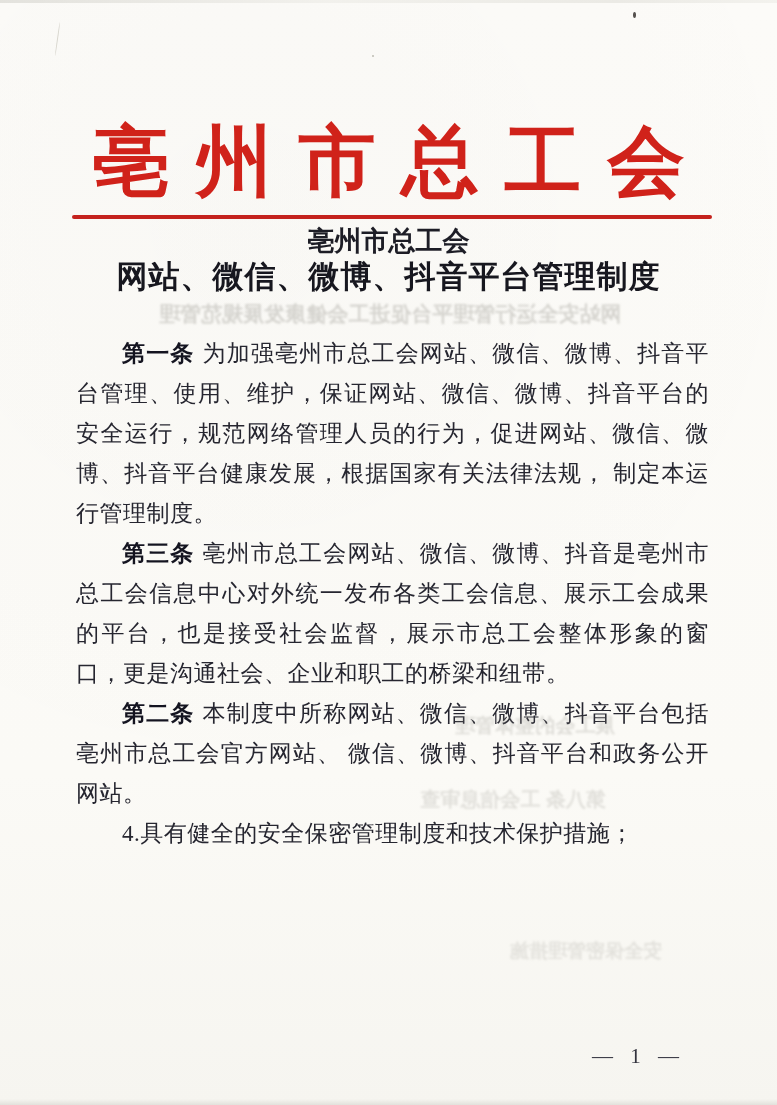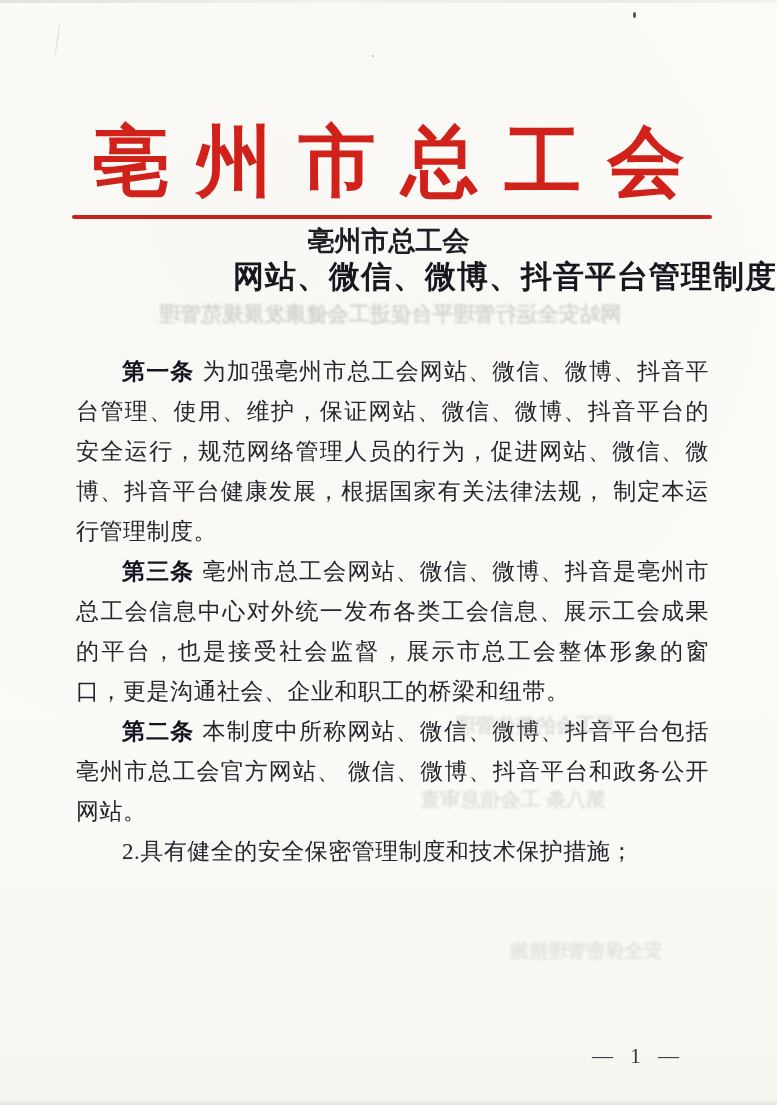--- a/index.html
+++ b/index.html
@@ -49,29 +49,29 @@
     border-radius: 2px;
   }
   .org-subtitle {
     position: absolute; top: 224px; left: 0; width: 777px;
     text-align: center; font-weight: 700; font-size: 27px; line-height: 34px;
     color: #1d1d26;
     font-family: "Liberation Sans", "DejaVu Sans", sans-serif;
   }
   .doc-title {
     position: absolute; top: 258px; left: 0; width: 777px;
-    text-align: right; font-weight: 700; font-size: 31px; line-height: 38px;
+    text-align: center; font-weight: 700; font-size: 31px; line-height: 38px;
     color: #17171f;
     font-family: "Liberation Sans", "DejaVu Sans", sans-serif;
     letter-spacing: 1px;
   }
 
   
   .body-text {
-    position: absolute; top: 352px; left: 76px; width: 633px;
+    position: absolute; top: 334px; left: 76px; width: 633px;
     font-size: 23px; line-height: 40px;
     text-align: justify;
     color: #262630;
     letter-spacing: .5px;
   }
   .body-text p { margin: 0; text-indent: 2em; }
   .article-lead { font-weight: 700; color: #141420; margin-right: .35em; }
 
   
   .ghost {
@@ -113,21 +113,21 @@
   <div class="org-subtitle">亳州市总工会</div>
 
   <div class="doc-title">网站、微信、微博、抖音平台管理制度</div>
 
   <div class="ghost g-line">网站安全运行管理平台促进工会健康发展规范管理</div>
 
   <div class="body-text">
     <p><span class="article-lead">第一条</span><span>为加强亳州市总工会网站、微信、微博、抖音平台管理、使用、维护，保证网站、微信、微博、抖音平台的安全运行，规范网络管理人员的行为，促进网站、微信、微博、抖音平台健康发展，根据国家有关法律法规， 制定本运行管理制度。</span></p>
     <p><span class="article-lead">第三条</span><span>亳州市总工会网站、微信、微博、抖音是亳州市总工会信息中心对外统一发布各类工会信息、展示工会成果的平台，也是接受社会监督，展示市总工会整体形象的窗口，更是沟通社会、企业和职工的桥梁和纽带。</span></p>
     <p><span class="article-lead">第二条</span><span>本制度中所称网站、微信、微博、抖音平台包括亳州市总工会官方网站、 微信、微博、抖音平台和政务公开网站。</span></p>
-    <p>2.具有健全的安全保密管理制度和技术保护措施；</p>
+    <p>4.具有健全的安全保密管理制度和技术保护措施；</p>
   </div>
 
   <div class="ghost g-p1">展工会的整体管理</div>
   <div class="ghost g-p2">第八条 工会信息审查</div>
   <div class="ghost g-p3">安全保密管理措施</div>
 
   <div class="footer-pageno">— 1 —</div>
 
   <div class="scan-edge-bottom"></div>
 </div>

